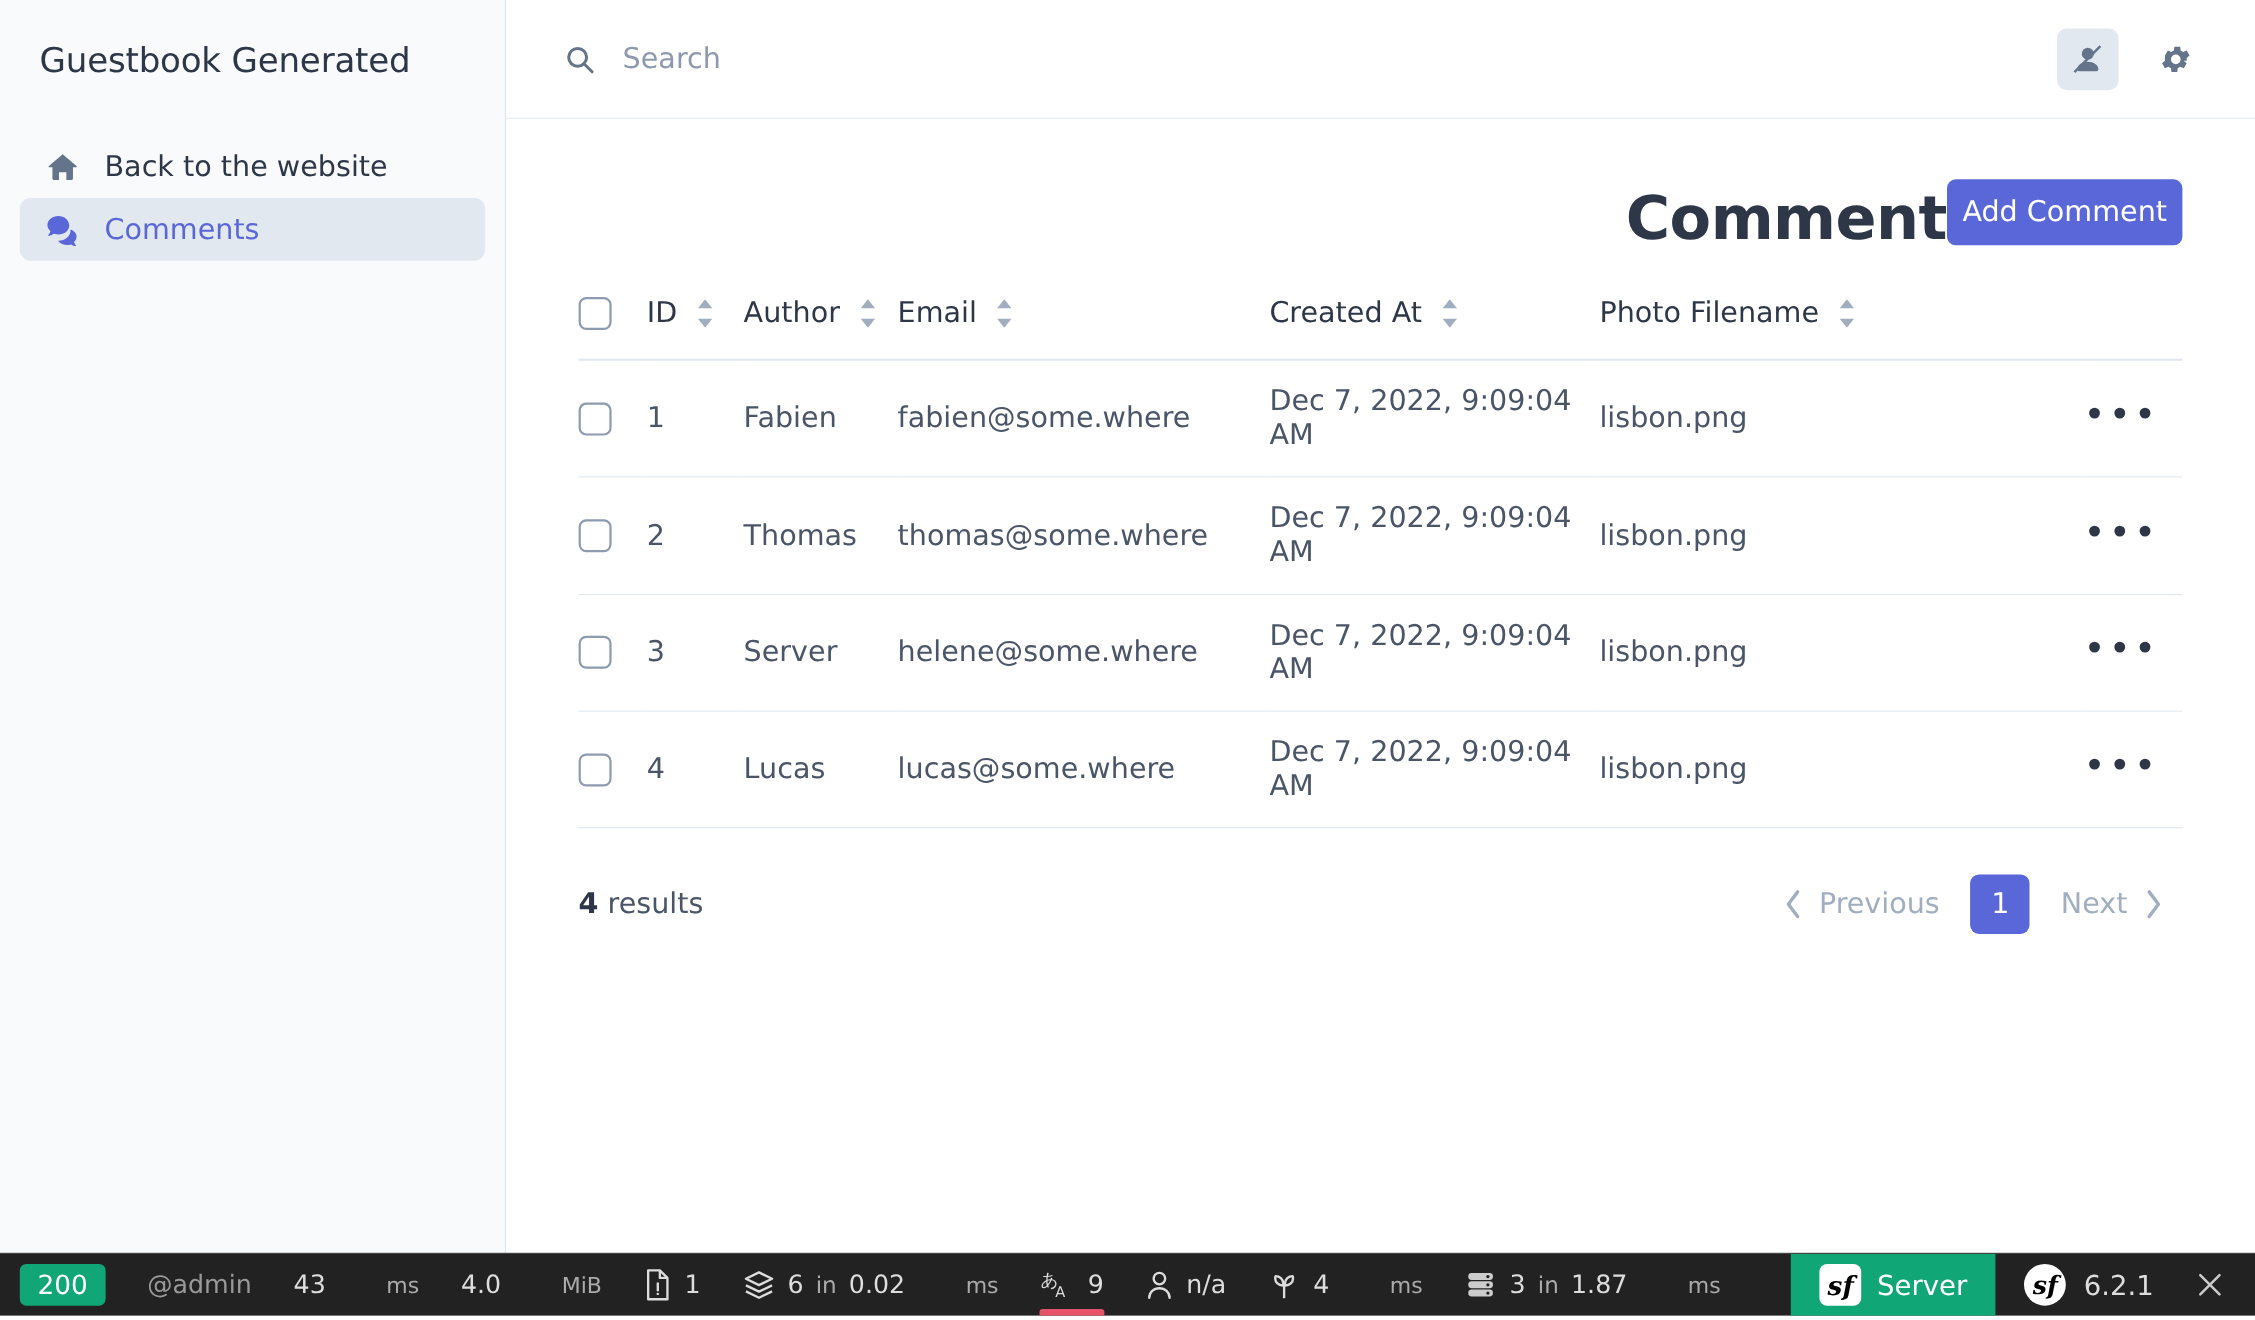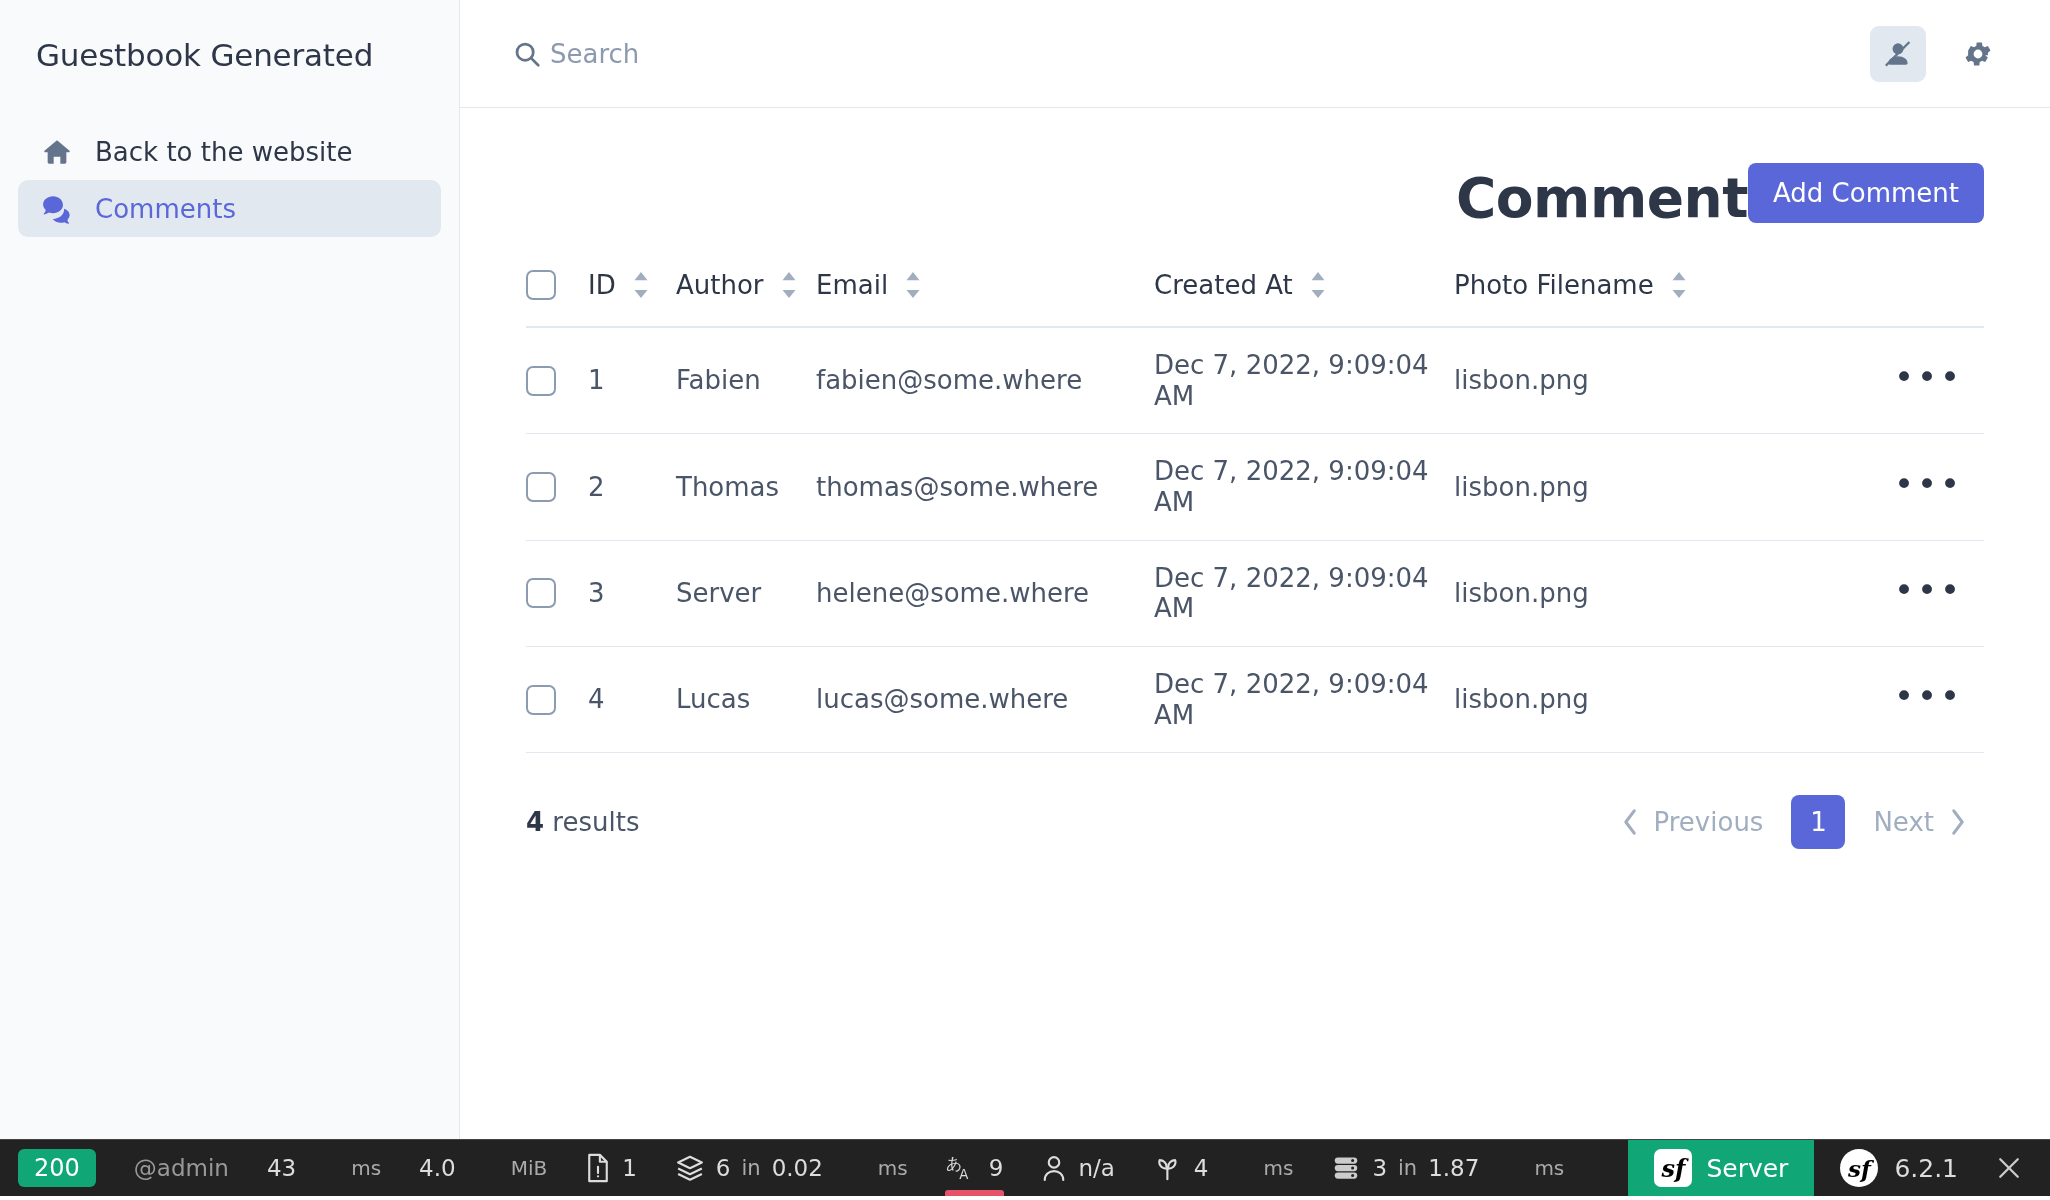--- a/index.html
+++ b/index.html
@@ -79,21 +79,21 @@
     height: 108px;
     border-bottom: 1px solid #e2e8f0;
     display: flex;
     align-items: center;
     padding: 0 44px 0 0;
     flex: 0 0 108px;
   }
   .search-wrap {
     display: flex;
     align-items: center;
-    gap: 8px;
+    gap: 24px;
     flex: 1 1 auto;
     padding-left: 52px;
     height: 100%;
   }
   .search-ico { color: #64748b; display: flex; }
   .search-input {
     border: 0;
     outline: 0;
     background: transparent;
     font-family: inherit;
@@ -137,21 +137,21 @@
     line-height: 1;
     padding-top: 8px;
   }
   .btn-primary {
     background: #5a67d8;
     color: #ffffff;
     border: 0;
     border-radius: 8px;
     font-family: inherit;
     font-size: 26px;
-    padding: 15px 25px;
+    padding: 15px 14px;
     cursor: pointer;
     white-space: nowrap;
   }
 
   
   table.grid { width: 100%; border-collapse: collapse; table-layout: fixed; }
   table.grid th {
     text-align: left;
     font-weight: 400;
     font-size: 26px;

